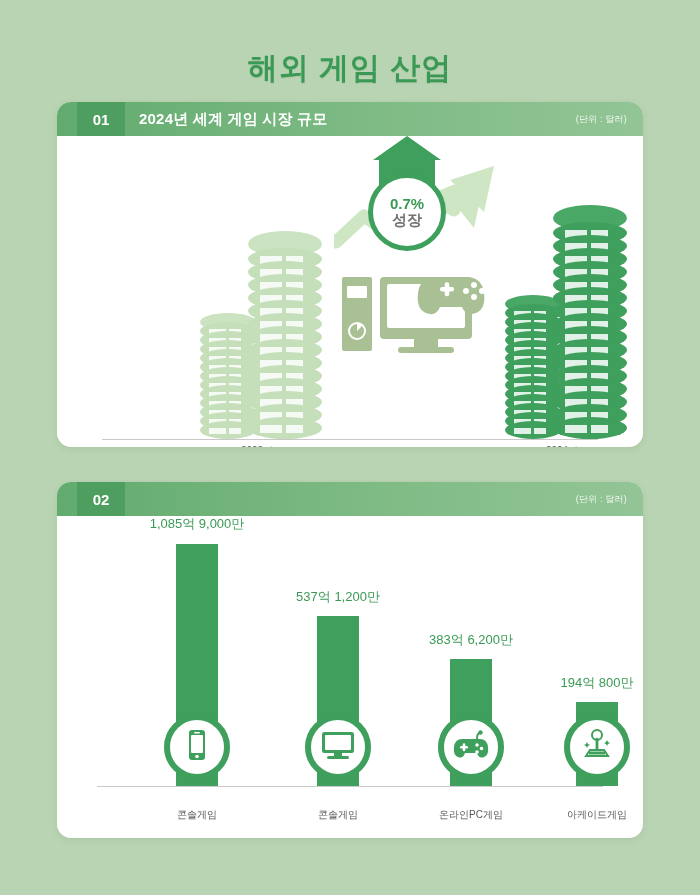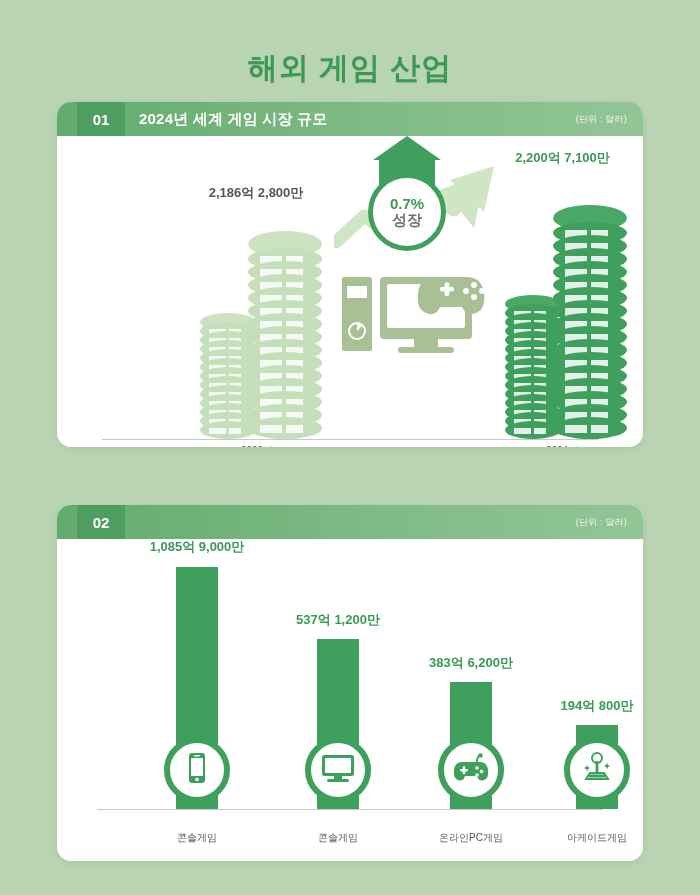--- a/index.html
+++ b/index.html
@@ -33,21 +33,21 @@
   .card {
     position: absolute;
     left: 57px;
     width: 586px;
     background: #ffffff;
     border-radius: 14px;
     overflow: hidden;
     box-shadow: 0 2px 6px rgba(70,110,70,0.12);
   }
   #card-01 { top: 102px; height: 345px; }
-  #card-02 { top: 505px; height: 356px; }
+  #card-02 { top: 482px; height: 356px; }
 
   .card-header {
     height: 34px;
     background: linear-gradient(to right, #62ab6e 0%, #7fbb85 55%, #93c596 100%);
     display: flex;
     align-items: center;
     position: relative;
   }
   .card-num {
     width: 48px;
@@ -203,21 +203,21 @@
   .bar-col {
     position: absolute;
     bottom: 52px;
     width: 120px;
     text-align: center;
   }
   .bar-value {
     position: absolute;
     left: 0; width: 120px;
     font-size: 13px;
-    font-weight: 700;
+    font-weight: 400;
     color: #3a9a55;
     white-space: nowrap;
   }
   .bar-rect {
     position: absolute;
     left: 50%;
     transform: translateX(-50%);
     bottom: 0;
     width: 42px;
     background: #3f9f5c;
@@ -250,22 +250,20 @@
 
 <div class="card" id="card-01">
   <div class="card-header">
     <div class="card-num">01</div>
     <div class="card-title">2024년 세계 게임 시장 규모</div>
     <div class="card-unit">(단위 : 달러)</div>
   </div>
 
   <div class="card-body">
 
-    <div class="value-label" id="value-2023">2,186억 2,800만</div>
-    <div class="value-label" id="value-2024">2,200억 7,100만</div>
 
     <div class="coin-group" id="coins-2023" style="height: 225px; top: 78px;">
       <div class="stack" id="stack-2023-left" style="left: 0px; width: 56px; bottom: 0px;">
           <div class="coin cap" style="width: 56px; height: 18px;"></div>
           <div class="coin" style="width: 56px; height: 18px;">
             <div class="coin-notch"></div>
             <div class="coin-notch n2"></div>
           </div>
           <div class="coin" style="width: 56px; height: 18px;">
             <div class="coin-notch"></div>

